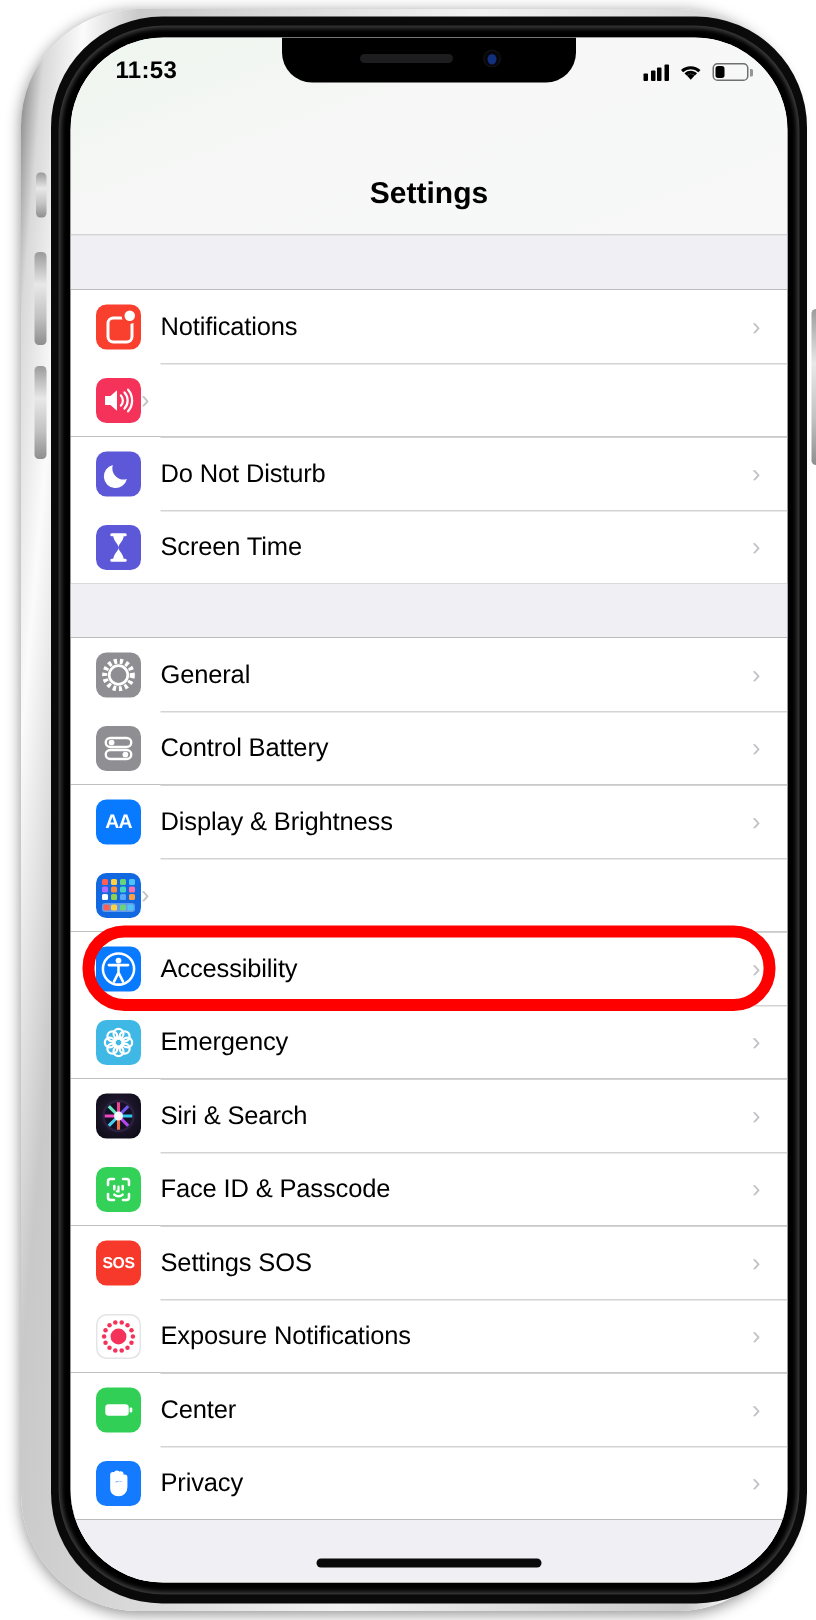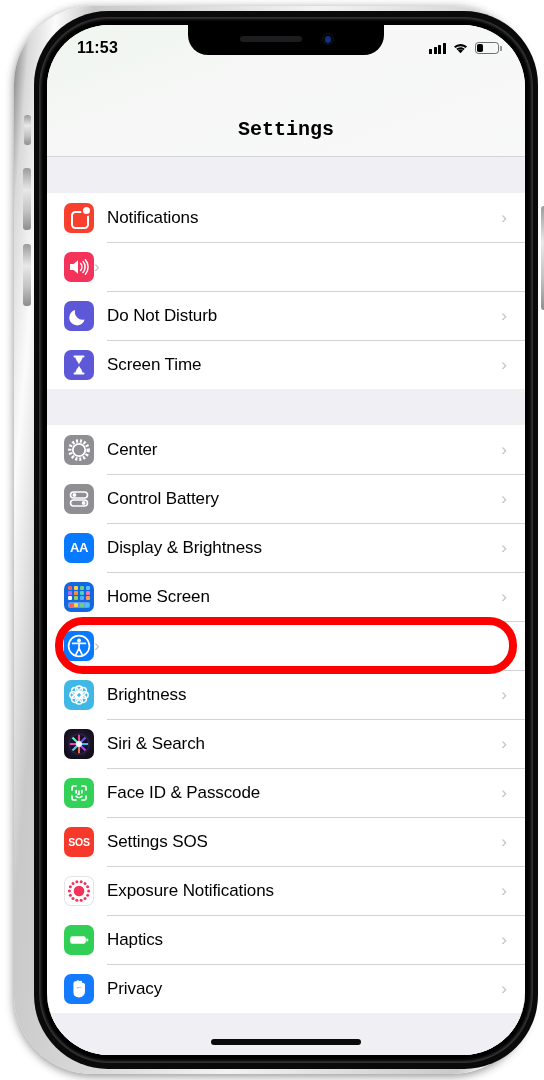--- a/index.html
+++ b/index.html
@@ -146,21 +146,20 @@
     height: 132px;
     background: linear-gradient(160deg,#eef5ee 0%,#f6f7f6 38%,#f8f8f9 100%);
     z-index: 20;
   }
   #nav-title {
     position: absolute;
     bottom: 16px; left: 0; right: 0;
     text-align: center;
     font-size: 20px; font-weight: bold;
     color: #000;
-    font-family: Liberation Mono, monospace;
   }
   #nav-hairline {
     position: absolute;
     bottom: 0; left: 0; right: 0;
     height: 1px; background: #d4d4d8;
   }
 
   
   #list-scroll {
     position: absolute;
@@ -394,21 +393,21 @@
       <div class="section-gap"></div>
 
       <div class="group" id="group-2">
           <div class="row">
             <div class="row-icon ic-general">
               <svg width="30" height="30" viewBox="0 0 30 30">
                 <circle cx="15" cy="15" r="9.2" fill="none" stroke="#fff" stroke-width="3.4" stroke-dasharray="2.1 1.9"></circle>
                 <circle cx="15" cy="15" r="6.2" fill="none" stroke="#fff" stroke-width="1.8"></circle>
               </svg>
             </div>
-            <div class="row-label">Center</div>
+            <div class="row-label">General</div>
             <div class="row-chevron">›</div>
           </div>
           <div class="row">
             <div class="row-icon ic-controlcenter">
               <svg width="30" height="30" viewBox="0 0 30 30">
                 <rect x="6.5" y="8" width="17" height="6" rx="3" fill="none" stroke="#fff" stroke-width="1.6"></rect>
                 <circle cx="10.4" cy="11" r="1.9" fill="#fff"></circle>
                 <rect x="6.5" y="16" width="17" height="6" rx="3" fill="none" stroke="#fff" stroke-width="1.6"></rect>
                 <circle cx="19.6" cy="19" r="1.9" fill="#fff"></circle>
               </svg>
@@ -437,49 +436,49 @@
                 <span style="background: rgb(90, 169, 255);"></span>
                 <span style="background: rgb(255, 159, 67);"></span>
               </div>
               <div class="hs-dock">
                 <span style="background: rgb(255, 95, 82);"></span>
                 <span style="background: rgb(255, 210, 63);"></span>
                 <span style="background: rgb(106, 210, 122);"></span>
                 <span style="background: rgb(79, 195, 247);"></span>
               </div>
             </div>
-            <div class="row-label">Home Screen</div>
             <div class="row-chevron">›</div>
           </div>
           <div class="row">
             <div class="row-icon ic-accessibility">
               <svg width="30" height="30" viewBox="0 0 30 30">
                 <circle cx="15" cy="15" r="10.4" fill="none" stroke="#fff" stroke-width="1.7"></circle>
                 <circle cx="15" cy="9.4" r="1.9" fill="#fff"></circle>
                 <path d="M8.6 12.4h12.8" stroke="#fff" stroke-width="1.7" stroke-linecap="round"></path>
                 <path d="M15 12.4v5M15 17.4l-3 6M15 17.4l3 6" stroke="#fff" stroke-width="1.7" stroke-linecap="round"></path>
               </svg>
             </div>
+            <div class="row-label">Accessibility</div>
             <div class="row-chevron">›</div>
           </div>
           <div class="row">
             <div class="row-icon ic-wallpaper">
               <svg width="30" height="30" viewBox="0 0 30 30">
                 <circle cx="15" cy="15" r="3.4" fill="none" stroke="#fff" stroke-width="1.5"></circle>
                 <circle cx="20.80" cy="15.00" r="3.3" fill="none" stroke="#fff" stroke-width="1.5"></circle>
                 <circle cx="19.10" cy="19.10" r="3.3" fill="none" stroke="#fff" stroke-width="1.5"></circle>
                 <circle cx="15.00" cy="20.80" r="3.3" fill="none" stroke="#fff" stroke-width="1.5"></circle>
                 <circle cx="10.90" cy="19.10" r="3.3" fill="none" stroke="#fff" stroke-width="1.5"></circle>
                 <circle cx="9.20" cy="15.00" r="3.3" fill="none" stroke="#fff" stroke-width="1.5"></circle>
                 <circle cx="10.90" cy="10.90" r="3.3" fill="none" stroke="#fff" stroke-width="1.5"></circle>
                 <circle cx="15.00" cy="9.20" r="3.3" fill="none" stroke="#fff" stroke-width="1.5"></circle>
                 <circle cx="19.10" cy="10.90" r="3.3" fill="none" stroke="#fff" stroke-width="1.5"></circle>
               </svg>
             </div>
-            <div class="row-label">Brightness</div>
+            <div class="row-label">Emergency</div>
             <div class="row-chevron">›</div>
           </div>
           <div class="row">
             <div class="row-icon ic-siri">
               <svg width="30" height="30" viewBox="0 0 30 30">
                 <circle cx="15" cy="15" r="10" fill="#141025"></circle>
                 <path d="M15 15 L15.00 5.80" stroke="#ff4d9d" stroke-width="2.1" stroke-linecap="round" opacity=".92"></path>
                 <path d="M15 15 L21.51 8.49" stroke="#7b5cff" stroke-width="2.1" stroke-linecap="round" opacity=".92"></path>
                 <path d="M15 15 L24.20 15.00" stroke="#35d6ff" stroke-width="2.1" stroke-linecap="round" opacity=".92"></path>
                 <path d="M15 15 L21.51 21.51" stroke="#c44cff" stroke-width="2.1" stroke-linecap="round" opacity=".92"></path>
@@ -534,21 +533,21 @@
             <div class="row-label">Exposure Notifications</div>
             <div class="row-chevron">›</div>
           </div>
           <div class="row">
             <div class="row-icon ic-battery">
               <svg width="30" height="30" viewBox="0 0 30 30">
                 <rect x="6.2" y="11.2" width="15.6" height="7.6" rx="2.2" fill="#fff"></rect>
                 <rect x="22.4" y="13.4" width="1.8" height="3.2" rx=".8" fill="#fff"></rect>
               </svg>
             </div>
-            <div class="row-label">Haptics</div>
+            <div class="row-label">Center</div>
             <div class="row-chevron">›</div>
           </div>
           <div class="row">
             <div class="row-icon ic-privacy">
               <svg width="30" height="30" viewBox="0 0 30 30">
                 <path d="M10 14.8V9.2a1.3 1.3 0 0 1 2.6 0v4.4M12.6 13.6V8.2a1.3 1.3 0 0 1 2.6 0v5.4M15.2 13.6V8.6a1.3 1.3 0 0 1 2.6 0v5M17.8 13.8v-3a1.3 1.3 0 0 1 2.6 0v6.6c0 3.4-2.4 5.6-5.4 5.6c-3.2 0-5-2-5-4.6v-4.2a1.3 1.3 0 0 1 2.6 0" fill="#fff" stroke="#fff" stroke-width="1.1" stroke-linejoin="round"></path>
               </svg>
             </div>
             <div class="row-label">Privacy</div>
             <div class="row-chevron">›</div>

